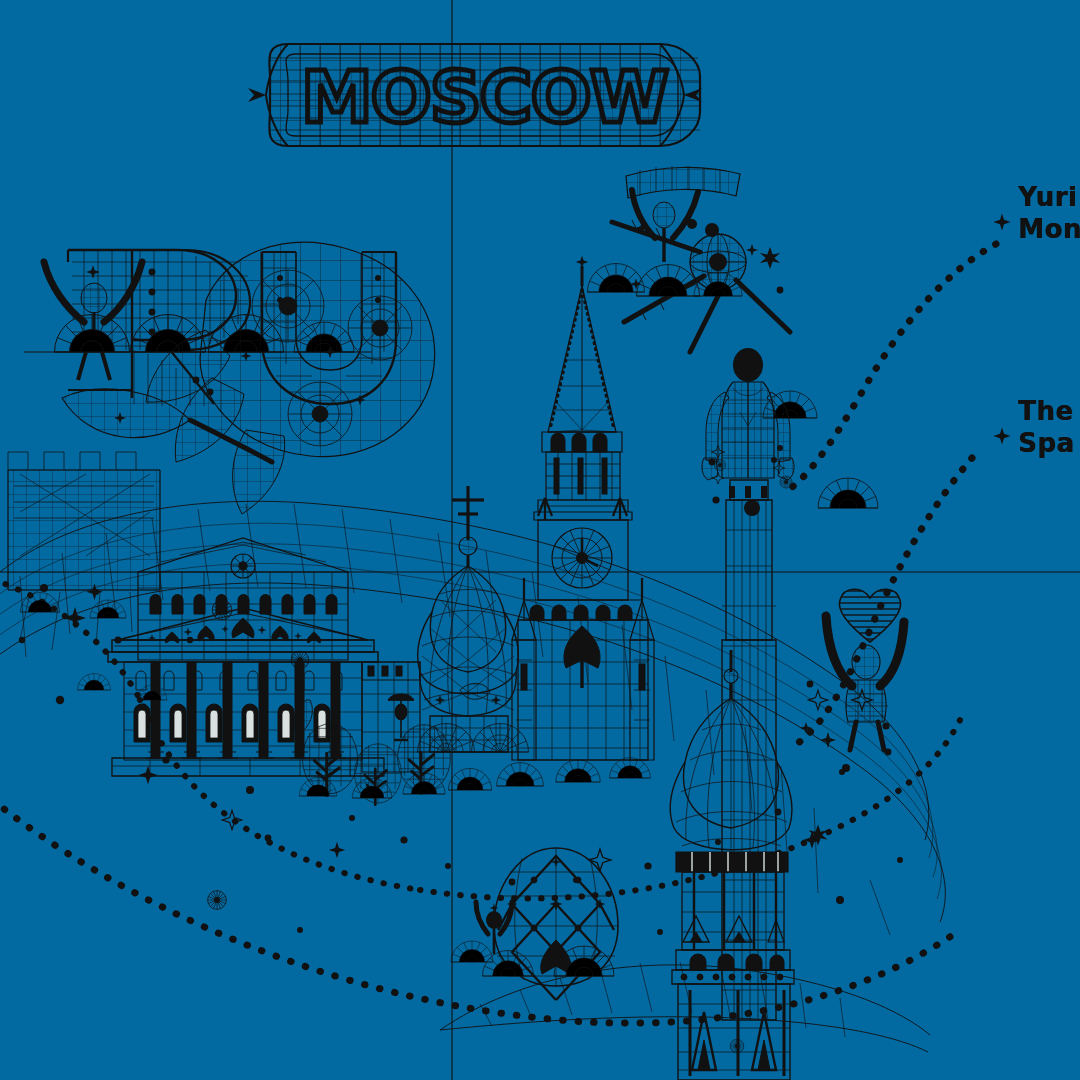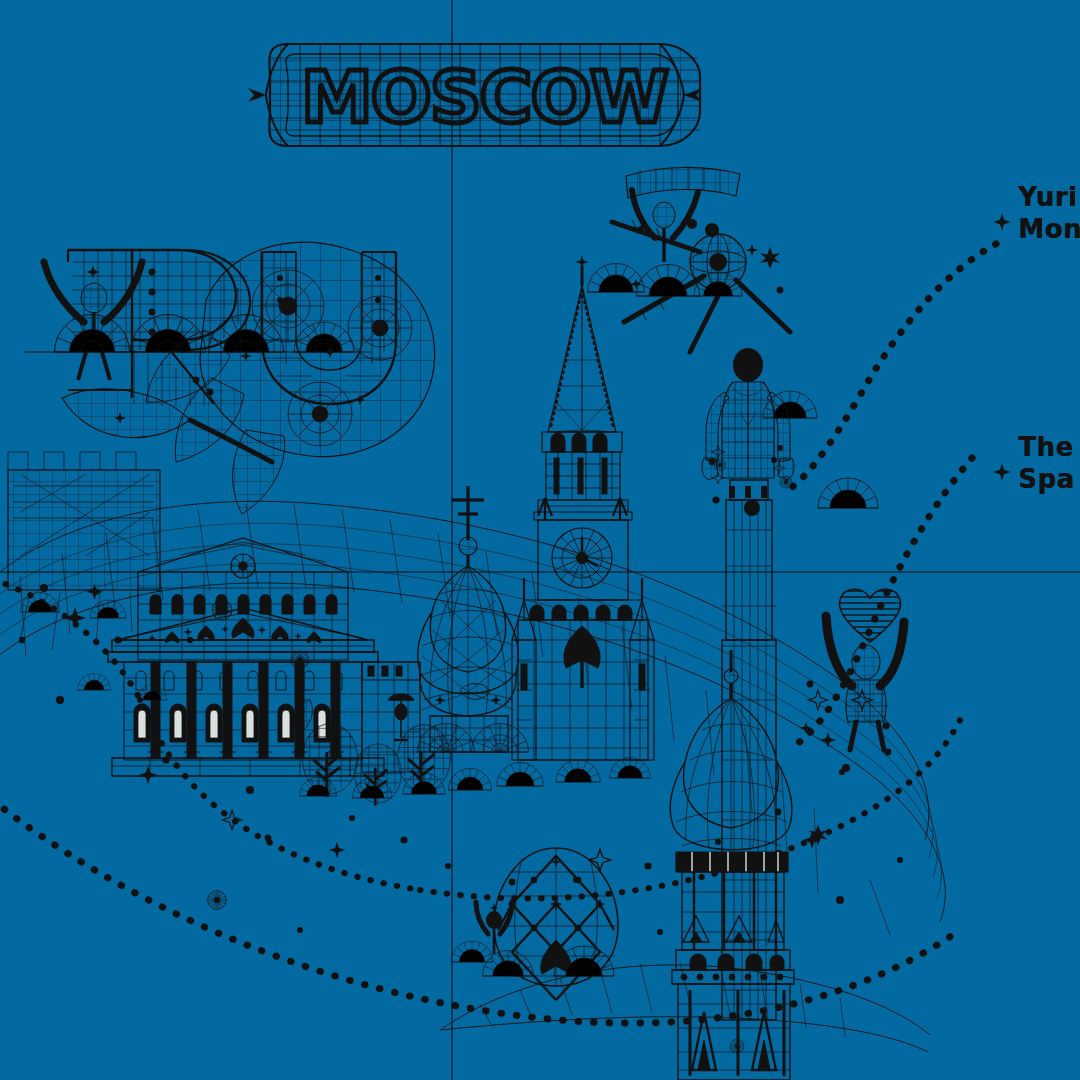--- a/index.html
+++ b/index.html
@@ -870,21 +870,21 @@
   <div class="label-group" style="left:1018px; top:182px;">
     <svg class="label-star" viewBox="-14 -14 28 28">
       <path d="M0 -12 L2.8 -3 L12 0 L2.8 3 L0 12 L-2.8 3 L-12 0 L-2.8 -3 Z" fill="#111"></path>
     </svg>
     <div class="label-text">
       <span class="label-line">Yuri</span>
       <span class="label-line">Mon</span>
     </div>
   </div>
 
-  <div class="label-group" style="left:1018px; top:396px;margin-top:36px;">
+  <div class="label-group" style="left:1018px; top:396px;">
     <svg class="label-star" viewBox="-14 -14 28 28">
       <path d="M0 -12 L2.8 -3 L12 0 L2.8 3 L0 12 L-2.8 3 L-12 0 L-2.8 -3 Z" fill="#111"></path>
     </svg>
     <div class="label-text">
       <span class="label-line">The</span>
       <span class="label-line">Spa</span>
     </div>
   </div>
 
 </div>

